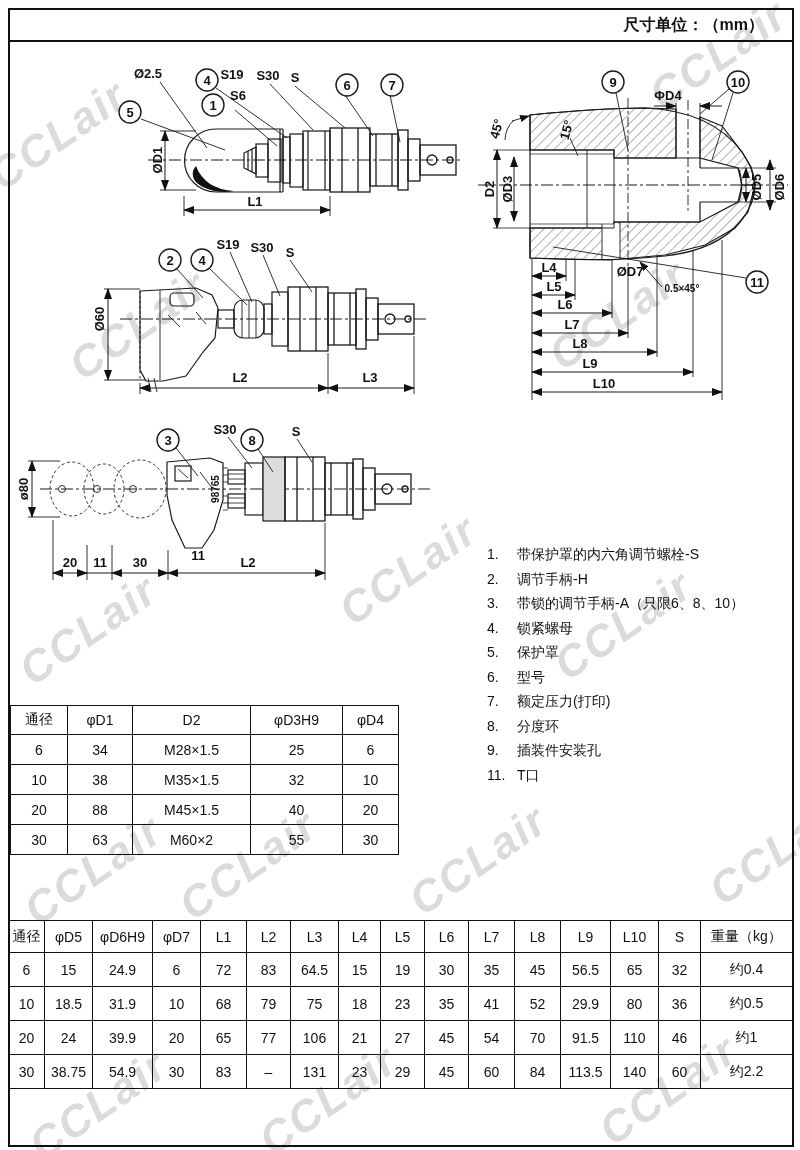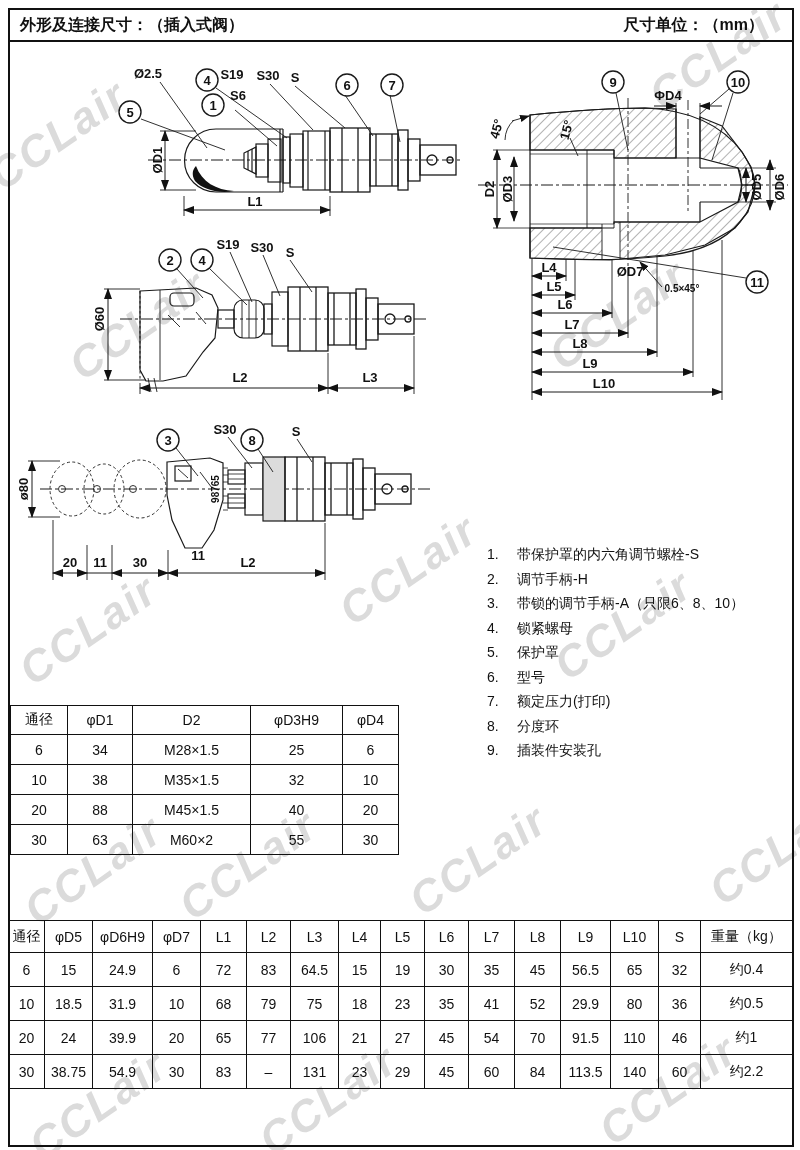--- a/index.html
+++ b/index.html
@@ -42,21 +42,20 @@
   <span class="wm" style="left:545px;top:600px">CCLair</span>
   <span class="wm" style="left:15px;top:845px">CCLair</span>
   <span class="wm" style="left:170px;top:840px">CCLair</span>
   <span class="wm" style="left:400px;top:835px">CCLair</span>
   <span class="wm" style="left:700px;top:825px">CCLair</span>
   <span class="wm" style="left:20px;top:1080px">CCLair</span>
   <span class="wm" style="left:250px;top:1075px">CCLair</span>
   <span class="wm" style="left:590px;top:1065px">CCLair</span>
 
   <div class="frame"></div>
-  <div class="hdr-title">外形及连接尺寸：（插入式阀）</div>
   <div class="hdr-unit">尺寸单位：（mm）</div>
   <div class="hdr-line"></div>
 
   <svg class="draw" width="800" height="710" viewBox="0 0 800 710">
     <defs>
       <marker id="ar" markerWidth="12" markerHeight="8" refX="10" refY="4" orient="auto-start-reverse">
         <path d="M0,0 L11,4 L0,8 Z" fill="#111"></path>
       </marker>
       <pattern id="hh" width="7" height="7" patternUnits="userSpaceOnUse" patternTransform="rotate(45)">
         <line x1="0" y1="0" x2="0" y2="7" stroke="#555" stroke-width="0.9"></line>
@@ -371,20 +370,24 @@
         <span>额定压力(打印)</span>
       </div>
     <div class="lg-item">
         <span class="lg-num">8.</span>
         <span>分度环</span>
       </div>
     <div class="lg-item">
         <span class="lg-num">9.</span>
         <span>插装件安装孔</span>
       </div>
+    <div class="lg-item">
+        <span class="lg-num">11.</span>
+        <span>T口</span>
+      </div>
   </div>
 
   <table class="dim" id="t1">
     <colgroup>
         <col style="width:57px">
         <col style="width:65px">
         <col style="width:118px">
         <col style="width:92px">
         <col style="width:56px">
       </colgroup>

